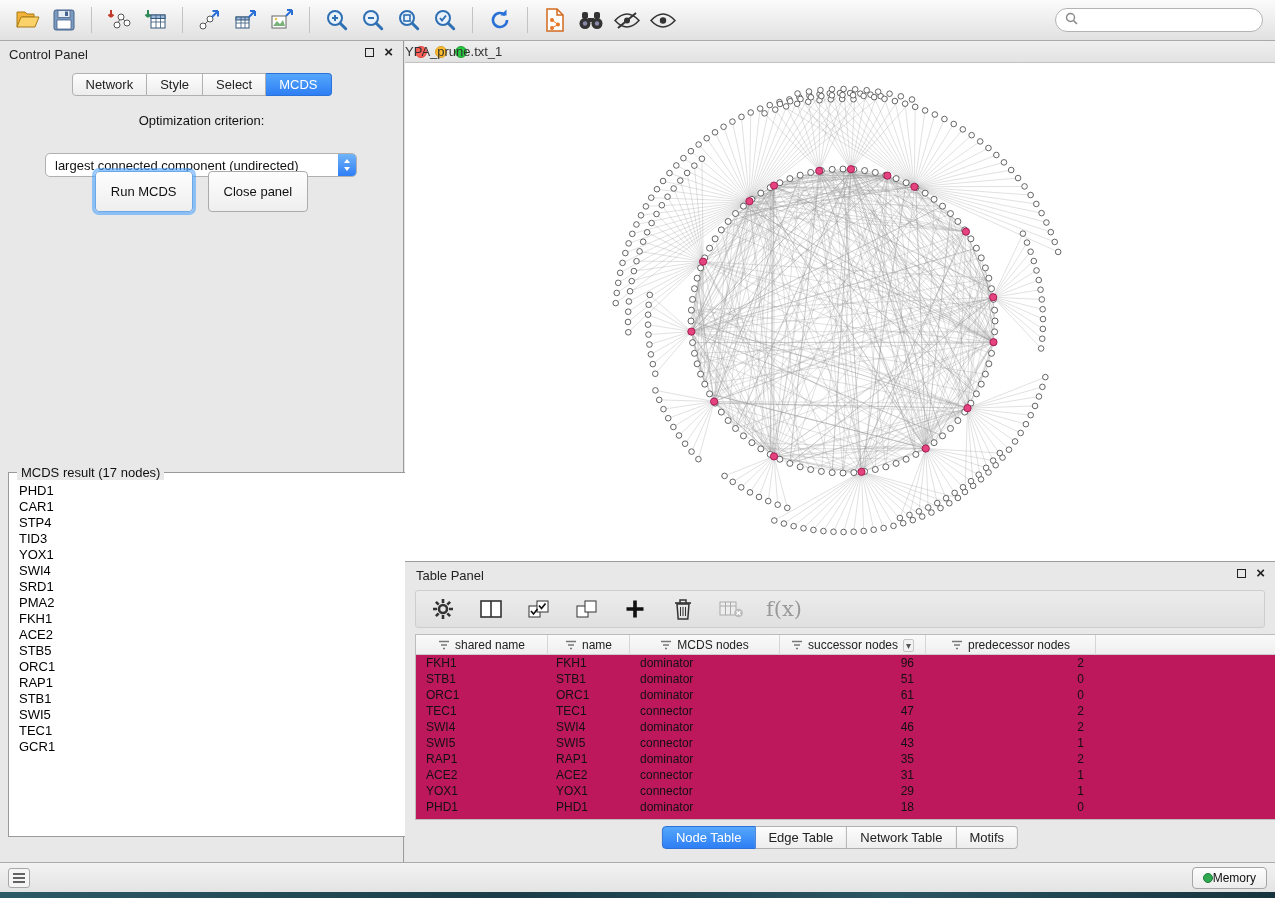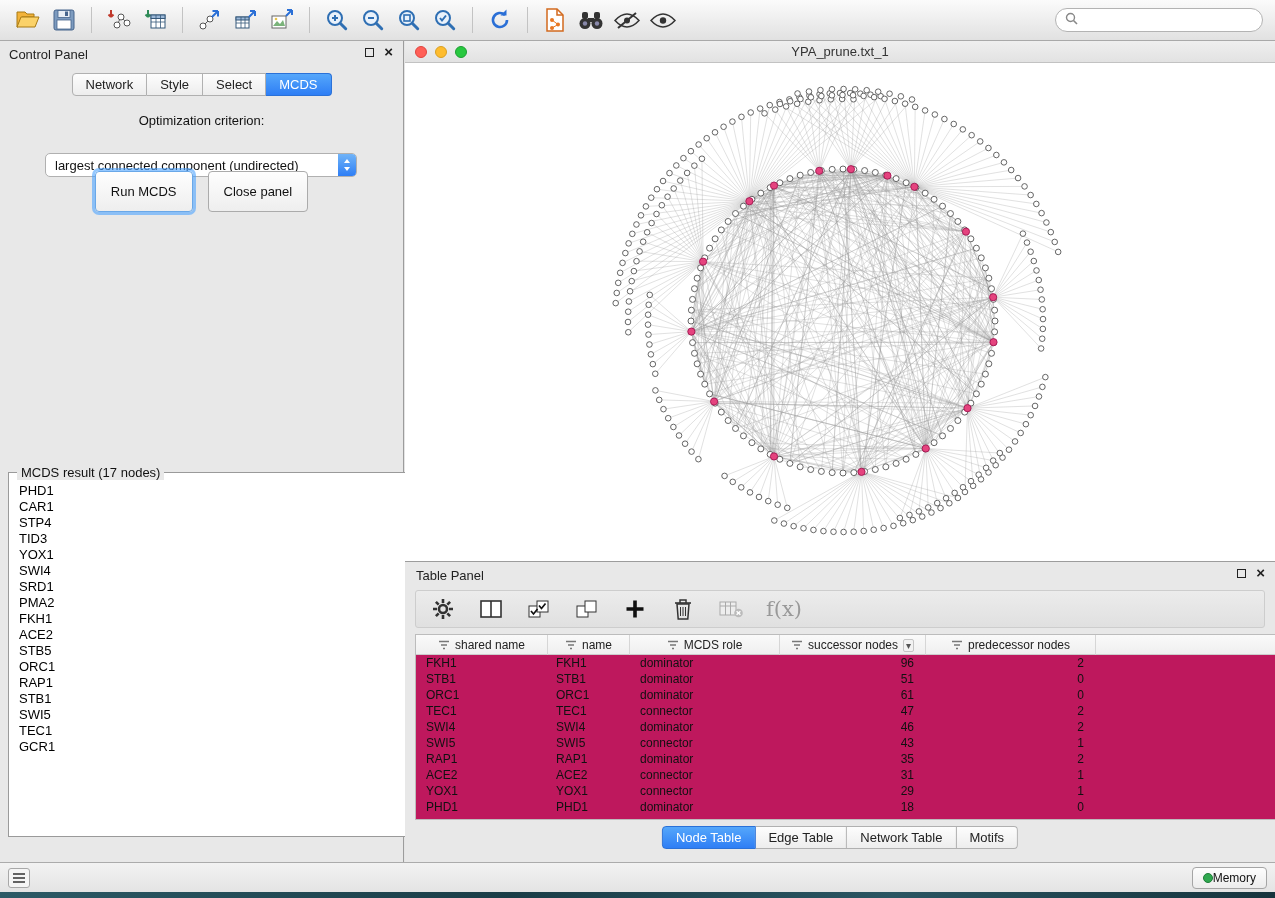--- a/index.html
+++ b/index.html
@@ -39,21 +39,21 @@
 #mcds-list{height:338px;overflow:hidden;padding:3px 10px;font-size:13px}
 .mcds-item{height:16px;line-height:16px;color:#000}
 
 
 #net-window{position:absolute;left:405px;top:41px;width:870px;height:521px;background:#fff;border-bottom:1px solid #9c9c9c}
 .net-titlebar{position:relative;height:22px;background:linear-gradient(#efefef,#e2e2e2);border-bottom:1px solid #c2c2c2}
 .tl{position:absolute;top:5px;width:12px;height:12px;border-radius:50%}
 .tl.red{left:10px;background:#ff5f57;border:.5px solid #e0443e}
 .tl.yellow{left:30px;background:#febc2e;border:.5px solid #d9a022}
 .tl.green{left:50px;background:#28c840;border:.5px solid #1d9f32}
-.net-title{position:absolute;left:0;right:0;top:3px;text-align:center;font-size:13px;color:#333}
+.net-title{position:absolute;left:0;right:0;top:3px;font-size:13px;color:#333}
 .net-canvas{position:relative;width:868px;height:498px;background:#fff}
 
 
 #table-panel{position:absolute;left:405px;top:562px;width:870px;height:300px;background:#e8e8e8}
 #tp-toolbar{position:absolute;left:10px;top:28px;width:850px;height:38px;background:linear-gradient(#ececec,#e0e0e0);border:1px solid #cdcdcd;border-radius:3px;display:flex;align-items:center;padding:0 14px;gap:22px}
 .tp-ic{display:flex;align-items:center;justify-content:center;width:26px;height:26px}
 .fx-label{font-family:"DejaVu Serif",serif;font-size:21px;color:#999}
 #ttable{position:absolute;left:10px;top:72px;width:938px;height:186px;background:#be185d;border:1px solid #bcbcbc;overflow:hidden}
 .thead{display:flex;height:20px;background:linear-gradient(#fafafa,#efefef);border-bottom:1px solid #ccc;font-size:12px;color:#222}
 .th{display:flex;align-items:center;justify-content:center;gap:5px;border-right:1px solid #d6d6d6;height:20px}
@@ -1291,21 +1291,21 @@
         <div class="th c-name">
           <svg width="12" height="10" viewBox="0 0 12 10">
               <path d="M1 1.5h10M3 5h6M5 8.5h2" stroke="#777" stroke-width="1.4"></path>
             </svg>
           <span>name</span>
         </div>
         <div class="th c-role">
           <svg width="12" height="10" viewBox="0 0 12 10">
               <path d="M1 1.5h10M3 5h6M5 8.5h2" stroke="#777" stroke-width="1.4"></path>
             </svg>
-          <span>MCDS role</span>
+          <span>MCDS nodes</span>
         </div>
         <div class="th c-succ">
           <svg width="12" height="10" viewBox="0 0 12 10">
               <path d="M1 1.5h10M3 5h6M5 8.5h2" stroke="#777" stroke-width="1.4"></path>
             </svg>
           <span>successor nodes</span>
           <span class="chev">▾</span>
         </div>
         <div class="th c-pred">
           <svg width="12" height="10" viewBox="0 0 12 10">

